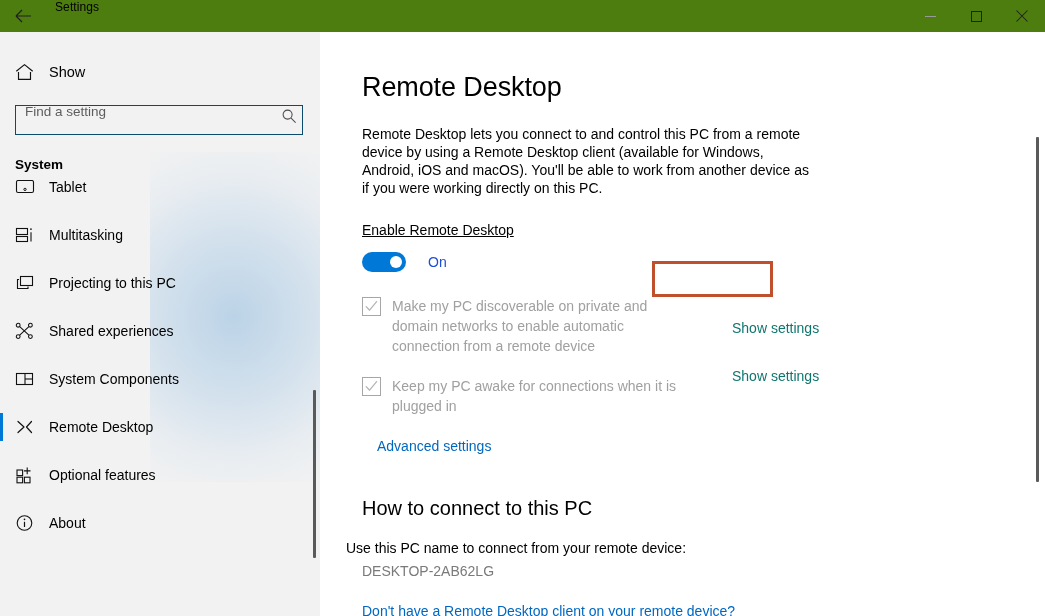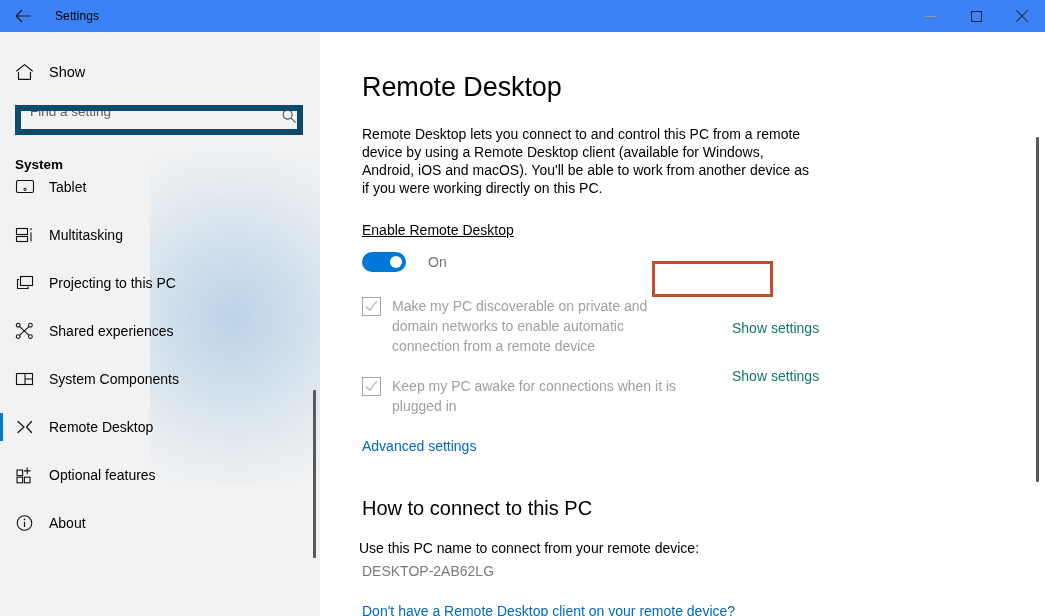--- a/index.html
+++ b/index.html
@@ -22,23 +22,23 @@
     background: #ffffff;
     display: flex;
     flex-direction: column;
   }
 
   
   .titlebar {
     position: relative;
     height: 32px;
     flex: 0 0 32px;
-    background: #3b82f6;
-    display: flex;
-    align-items: center;
+    background: #4d7c0f;
+    display: flex;
+    align-items: flex-start;
   }
   .back-btn {
     width: 46px;
     height: 32px;
     display: flex;
     align-items: center;
     justify-content: center;
     flex: 0 0 46px;
   }
   .back-btn svg { display: block; }
@@ -116,21 +116,21 @@
     color: #000;
   }
   .search-wrap {
     margin: 12px 15px 0 15px;
     position: relative;
   }
   .search-box {
     box-sizing: border-box;
     width: 288px;
     height: 30px;
-    border: 6px solid #0c4a6e;
+    border: 1px solid #0c4a6e;
     background: #f2f2f2;
     font-size: 13.5px;
     color: #2b2b2b;
     padding: 0 30px 16px 9px;
     outline: none;
     font-family: "Liberation Sans", sans-serif;
   }
   .search-box::placeholder { color: #5d5d5d; opacity: 1; }
   .search-icon {
     position: absolute;
@@ -257,21 +257,21 @@
     position: absolute;
     right: 4px;
     top: 4px;
     width: 12px;
     height: 12px;
     border-radius: 50%;
     background: #ffffff;
   }
   .toggle-state {
     font-size: 14px;
-    color: #737373;
+    color: #1d4ed8;
     margin-left: 22px;
   }
 
   .check-block {
     position: relative;
     margin: 21px 0 0 29px;
     width: 460px;
   }
   .check-row {
     display: flex;
@@ -310,32 +310,32 @@
     white-space: nowrap;
   }
   .ss1 { top: 24px; }
   .ss2 { top: 72px; }
 
   .adv-link {
     display: inline-block;
     font-size: 14px;
     color: #0067c0;
     text-decoration: none;
-    margin: 22px 0 0 29px;
+    margin: 22px 0 0 44px;
   }
   .section-title {
     font-size: 20px;
     color: #000;
     margin: 42px 0 0 29px;
     font-weight: normal;
   }
   .howto-text {
     font-size: 14px;
     color: #000;
-    margin: 20px 0 0 26px;
+    margin: 20px 0 0 13px;
   }
   .pcname {
     font-size: 14px;
     color: #7a7a7a;
     margin: 7px 0 0 29px;
   }
   .client-link {
     display: inline-block;
     font-size: 14px;
     color: #0067c0;

